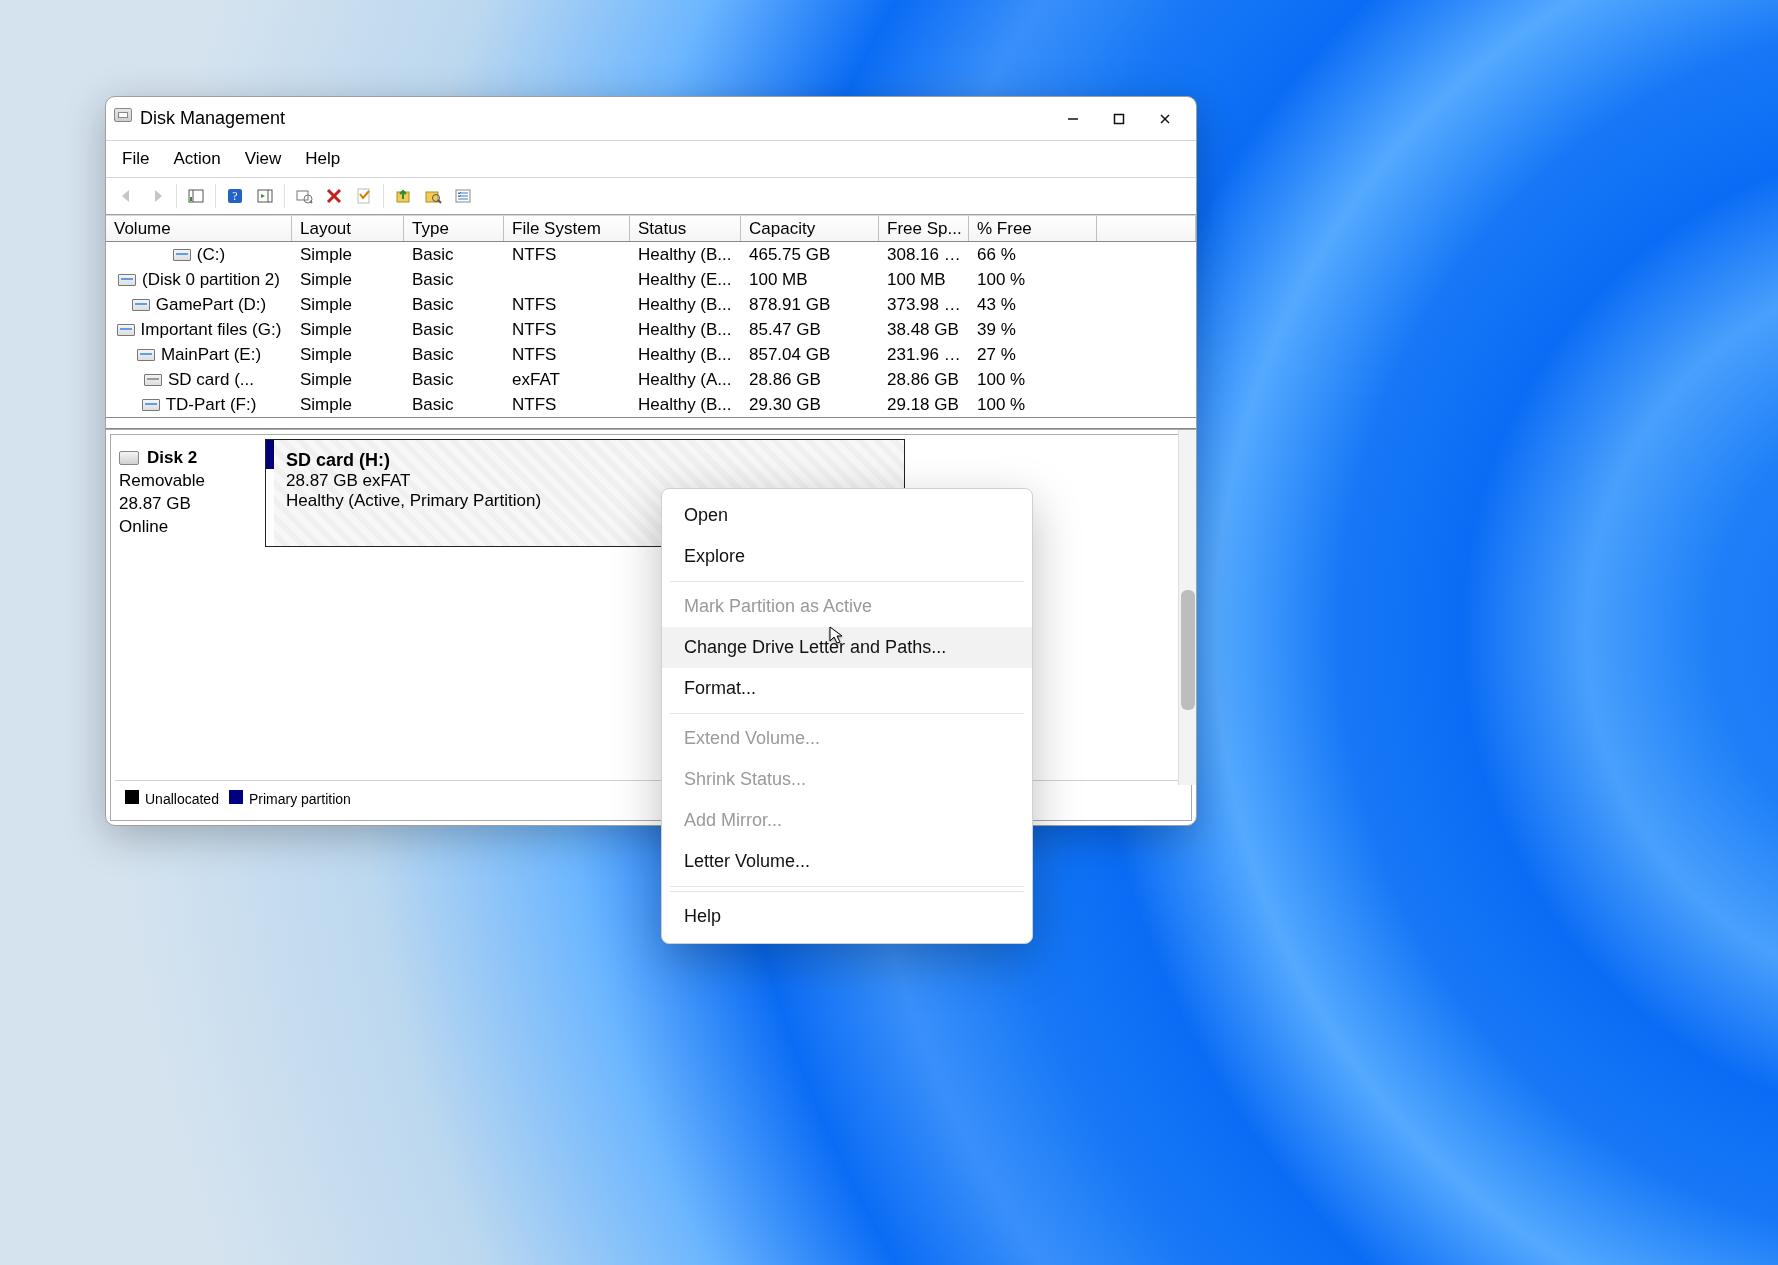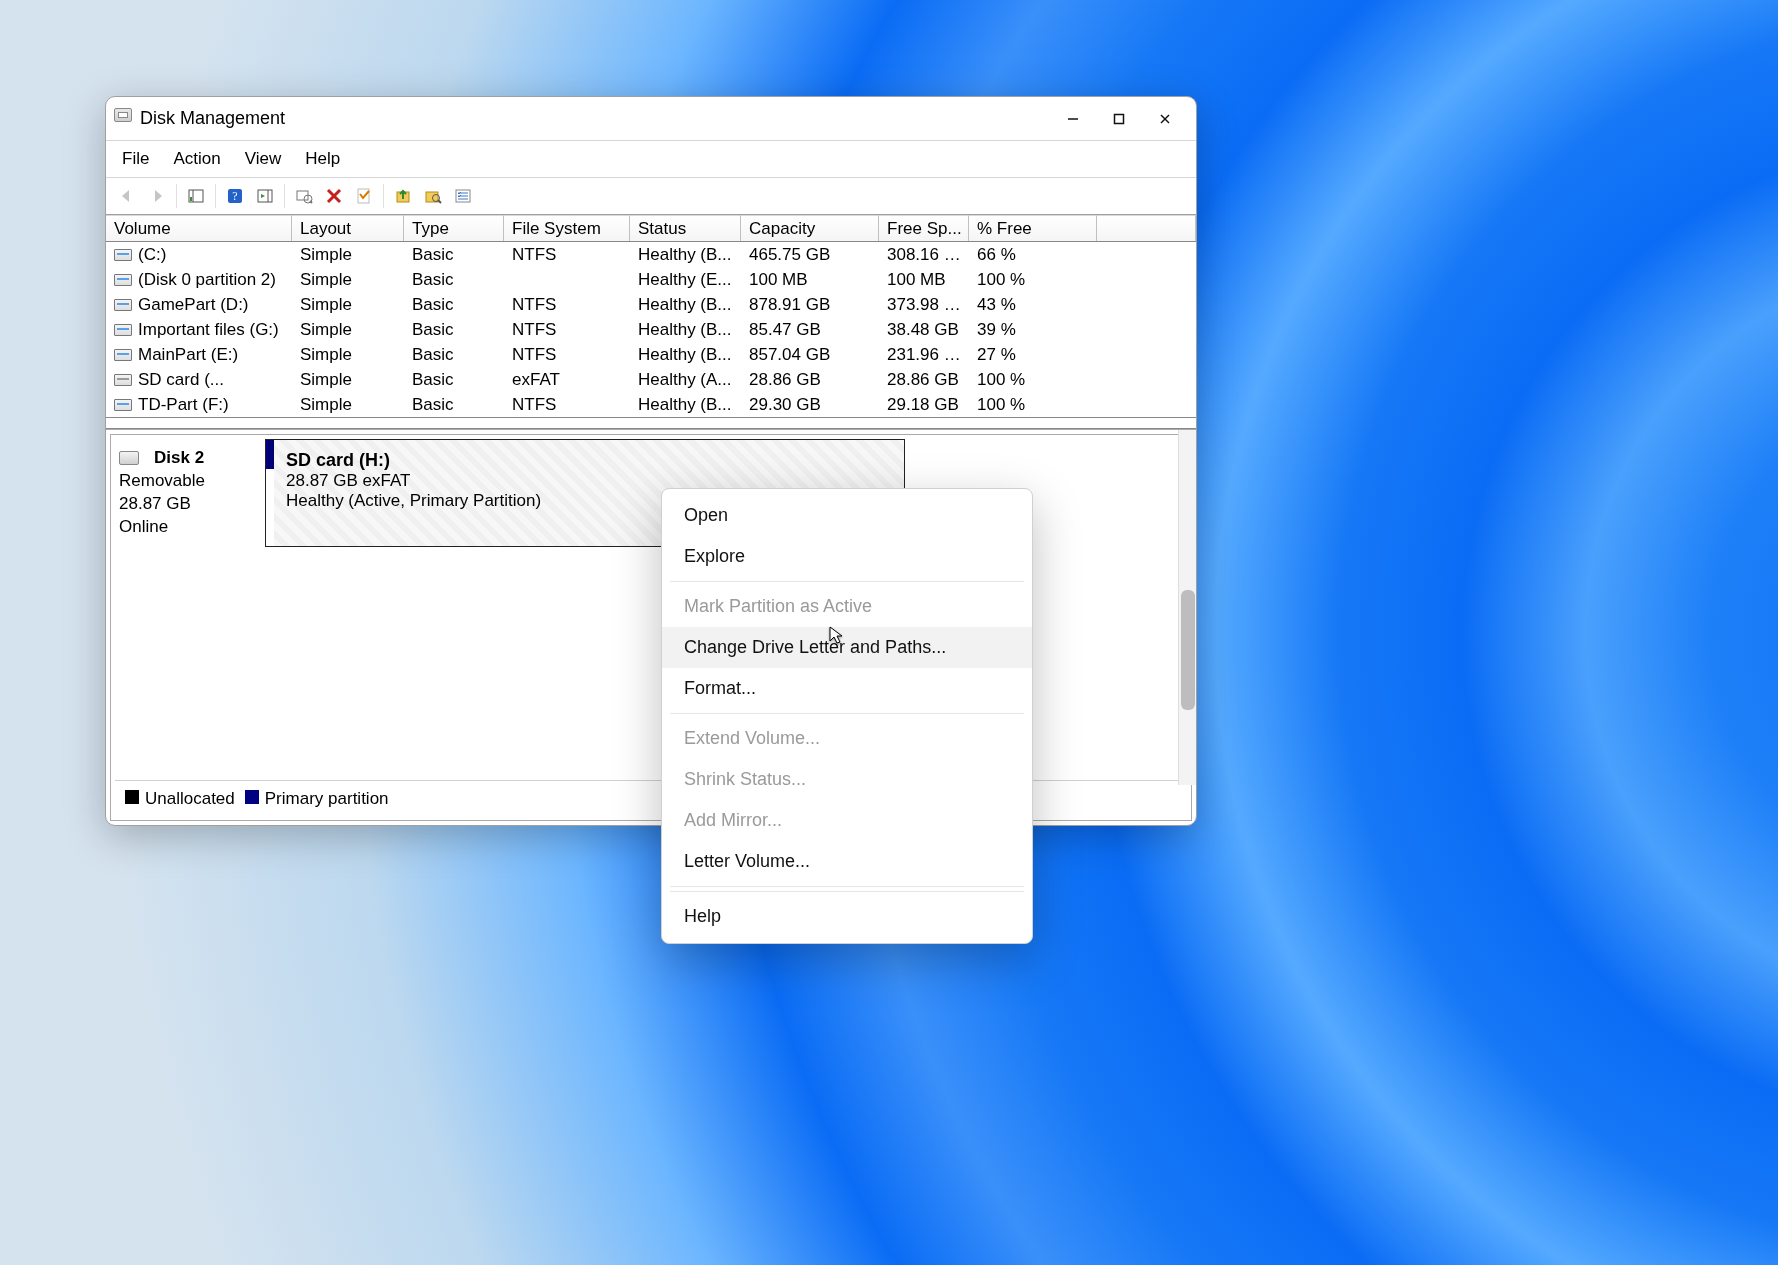--- a/index.html
+++ b/index.html
@@ -37,43 +37,43 @@
   .tb-btn.disabled { opacity:.45; }
   .table-wrap { flex:0 0 auto; }
   .thead { display:flex; background:linear-gradient(#fff,#f5f5f5); border-bottom:1px solid #888; height:27px; align-items:stretch; }
   .thead .th { padding:2px 8px; border-right:1px solid #c0c0c0; display:flex; align-items:center; font-size:17px; white-space:nowrap; overflow:hidden; cursor:default; border-top:1px solid #d8d8d8;}
   .tbody .tr { display:flex; height:25px; align-items:center; }
   .td { padding:0 8px; white-space:nowrap; overflow:hidden; text-overflow:ellipsis; font-size:17px; }
   .vol-icon { display:inline-block; width:18px; height:12px; background:linear-gradient(#f4f4f4,#dedede); border:1px solid #777; border-radius:1px; position:relative; margin-right:6px; top:1px; }
   .vol-icon::after { content:""; position:absolute; left:2px; top:3px; width:12px; height:2px; background:#5aa0e8; }
   .vol-icon.sel::after { background:#9b9b9b; }
   
-  .c-vol { width:186px; } .c-layout { width:112px; } .c-type { width:100px; } .c-fs { width:126px; }
+  .c-vol { width:186px;text-align:center; } .c-layout { width:112px; } .c-type { width:100px; } .c-fs { width:126px; }
   .c-status { width:111px; } .c-cap { width:138px; } .c-free { width:90px; } .c-pfree { width:128px; }
   .c-rest { flex:1; }
   
   .pane-sep { height:12px; background:linear-gradient(#fff,#fff); border-top:1px solid #888; border-bottom:1px solid #888; }
   
   .gpane { flex:1; position:relative; overflow:hidden; border-top:1px solid #aaa; }
   .gpane-inner { position:absolute; inset:4px; border:1px solid #aaa; background:#fff; display:flex; flex-direction:column; }
   .disk-row { display:flex; align-items:stretch; margin:4px; }
   .disk-label { width:150px; padding:8px 8px 8px 4px; font-size:17px; background:#fff; }
-  .disk-label .disk-name { font-weight:700; display:flex; align-items:center; gap:15px; }
+  .disk-label .disk-name { font-weight:700; display:flex; align-items:center; gap:8px; }
   .disk-label .disk-name .disk-ico { width:20px; height:14px; background:linear-gradient(#f4f4f4,#d0d0d0); border:1px solid #888; border-radius:2px; }
   .disk-label div { line-height:1.35; }
   .vol-box-wrap { flex:0 0 auto; width:640px; display:flex; flex-direction:row; border:1px solid #222; }
   .vol-bar { height:29px; background:#000080; border:4px solid #000080; flex:0 0 auto; position:relative; }
   .vol-bar::after { content:""; position:absolute; right:-4px; bottom:-4px; top:-4px; width:6px; background:repeating-linear-gradient(90deg,#000 0 2px, transparent 2px 4px); opacity:.15; }
   .vol-body { flex:1; padding:10px 12px; background:repeating-linear-gradient(45deg,#f7f7f7 0 6px,#f0f0f0 6px 12px); }
   .vol-title { font-weight:700; font-size:18px; }
   .vol-sub { font-size:17px; }
   .scroll-gutter { position:absolute; right:0; top:0; bottom:40px; width:18px; background:#f3f3f3; border-left:1px solid #ddd; }
   .scroll-thumb { position:absolute; right:1px; width:14px; top:160px; height:120px; background:#bdbdbd; border-radius:6px; }
   
-  .legend { height:36px; display:flex; align-items:center; gap:10px; padding:0 10px; border-top:1px solid #d0d0d0; background:#fff; font-size:17px; position:absolute; left:4px; right:4px; bottom:4px;}
+  .legend { height:36px; display:flex; align-items:center; gap:10px; padding:0 10px; border-top:1px solid #d0d0d0; background:#fff; font-size:14px; position:absolute; left:4px; right:4px; bottom:4px;}
   .swatch { width:14px; height:14px; display:inline-block; margin-right:6px; }
   .sw-black { background:#000; } .sw-navy{ background:#000080; }
   
   .ctx {
     position:absolute; left:661px; top:488px; width:372px;
     background:#fff; border:1px solid #d0d0d0; border-radius:8px;
     box-shadow:0 16px 48px rgba(0,0,0,.25); padding:6px 0;
   }
   .ctx-item { padding:10px 22px; font-size:18px; color:#111; cursor:default; }
   .ctx-item.hovered { background:#f2f2f2; }

